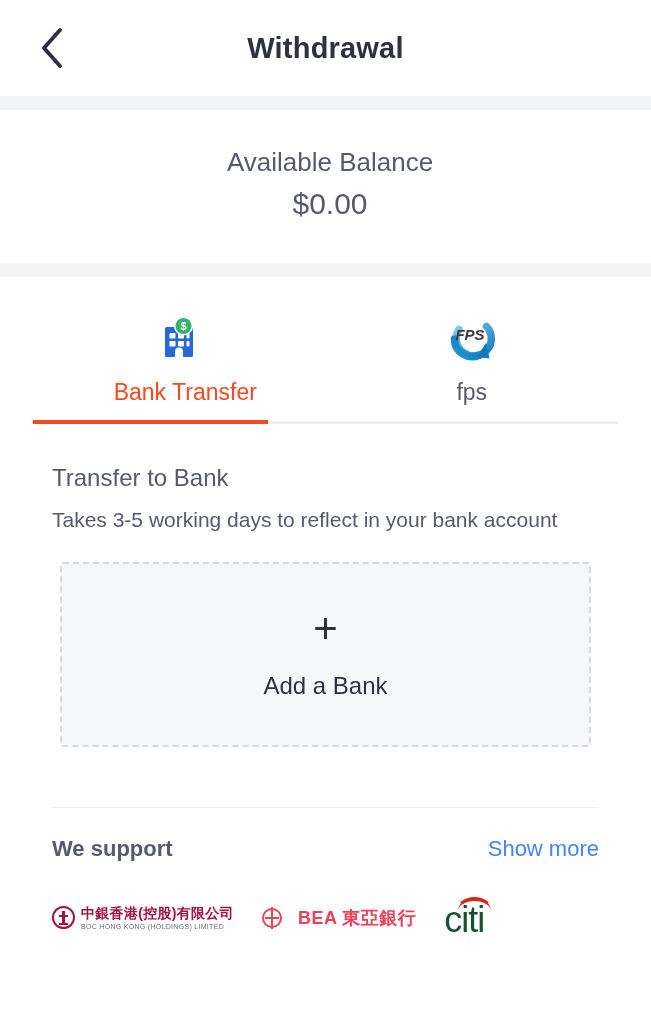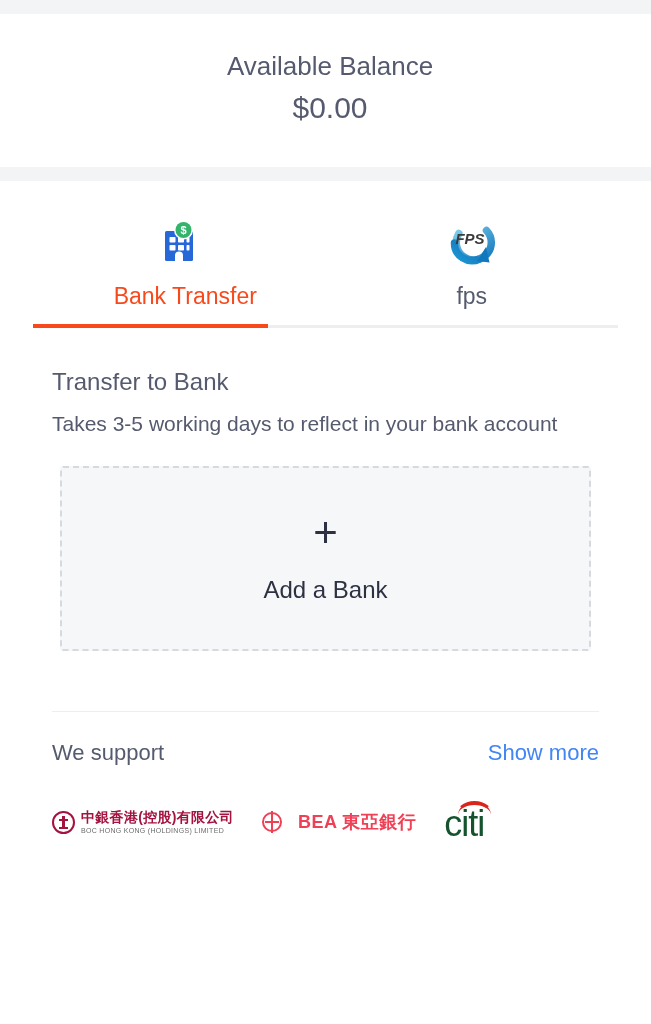--- a/index.html
+++ b/index.html
@@ -172,37 +172,38 @@
   }
   .support-row {
     display: flex;
     align-items: center;
     justify-content: space-between;
     padding: 28px 0 0 0;
   }
   .support-label {
     font-size: 22px;
     color: #555a6e;
+    font-weight: bold;
   }
   .show-more {
     font-size: 22px;
     color: #4285f4;
     cursor: pointer;
   }
 
   .logos {
     display: flex;
     align-items: center;
     gap: 28px;
     padding-top: 36px;
   }
   .logo { display: flex; align-items: center; }
 
   
-  .boc { gap: 6px; align-items: flex-end; }
+  .boc { gap: 6px; }
   .boc-mark {
     width: 23px; height: 23px;
     border: 2.5px solid #a4123f;
     border-radius: 50%;
     position: relative;
     flex: 0 0 auto;
   }
   .boc-mark::before {
     content: "";
     position: absolute;
@@ -290,20 +291,30 @@
     border-radius: 50% 50% 0 0 / 100% 100% 0 0;
     border-left-color: transparent;
     border-right-color: transparent;
   }
 </style>
 </head>
 <body>
 
 <div class="screen">
 
+  <div class="header">
+    <div class="back-button">
+      <span>
+        <svg width="26" height="42" viewBox="0 0 26 42" fill="none">
+          <path d="M21 3 L5 21 L21 39" stroke="#2e3142" stroke-width="4" stroke-linecap="round" stroke-linejoin="round"></path>
+        </svg>
+      </span>
+    </div>
+    <div class="page-title">Withdrawal</div>
+  </div>
 
   <div class="band"></div>
 
   <div class="balance-section">
     <div class="balance-label">Available Balance</div>
     <div class="balance-amount">$0.00</div>
   </div>
 
   <div class="band"></div>
 

